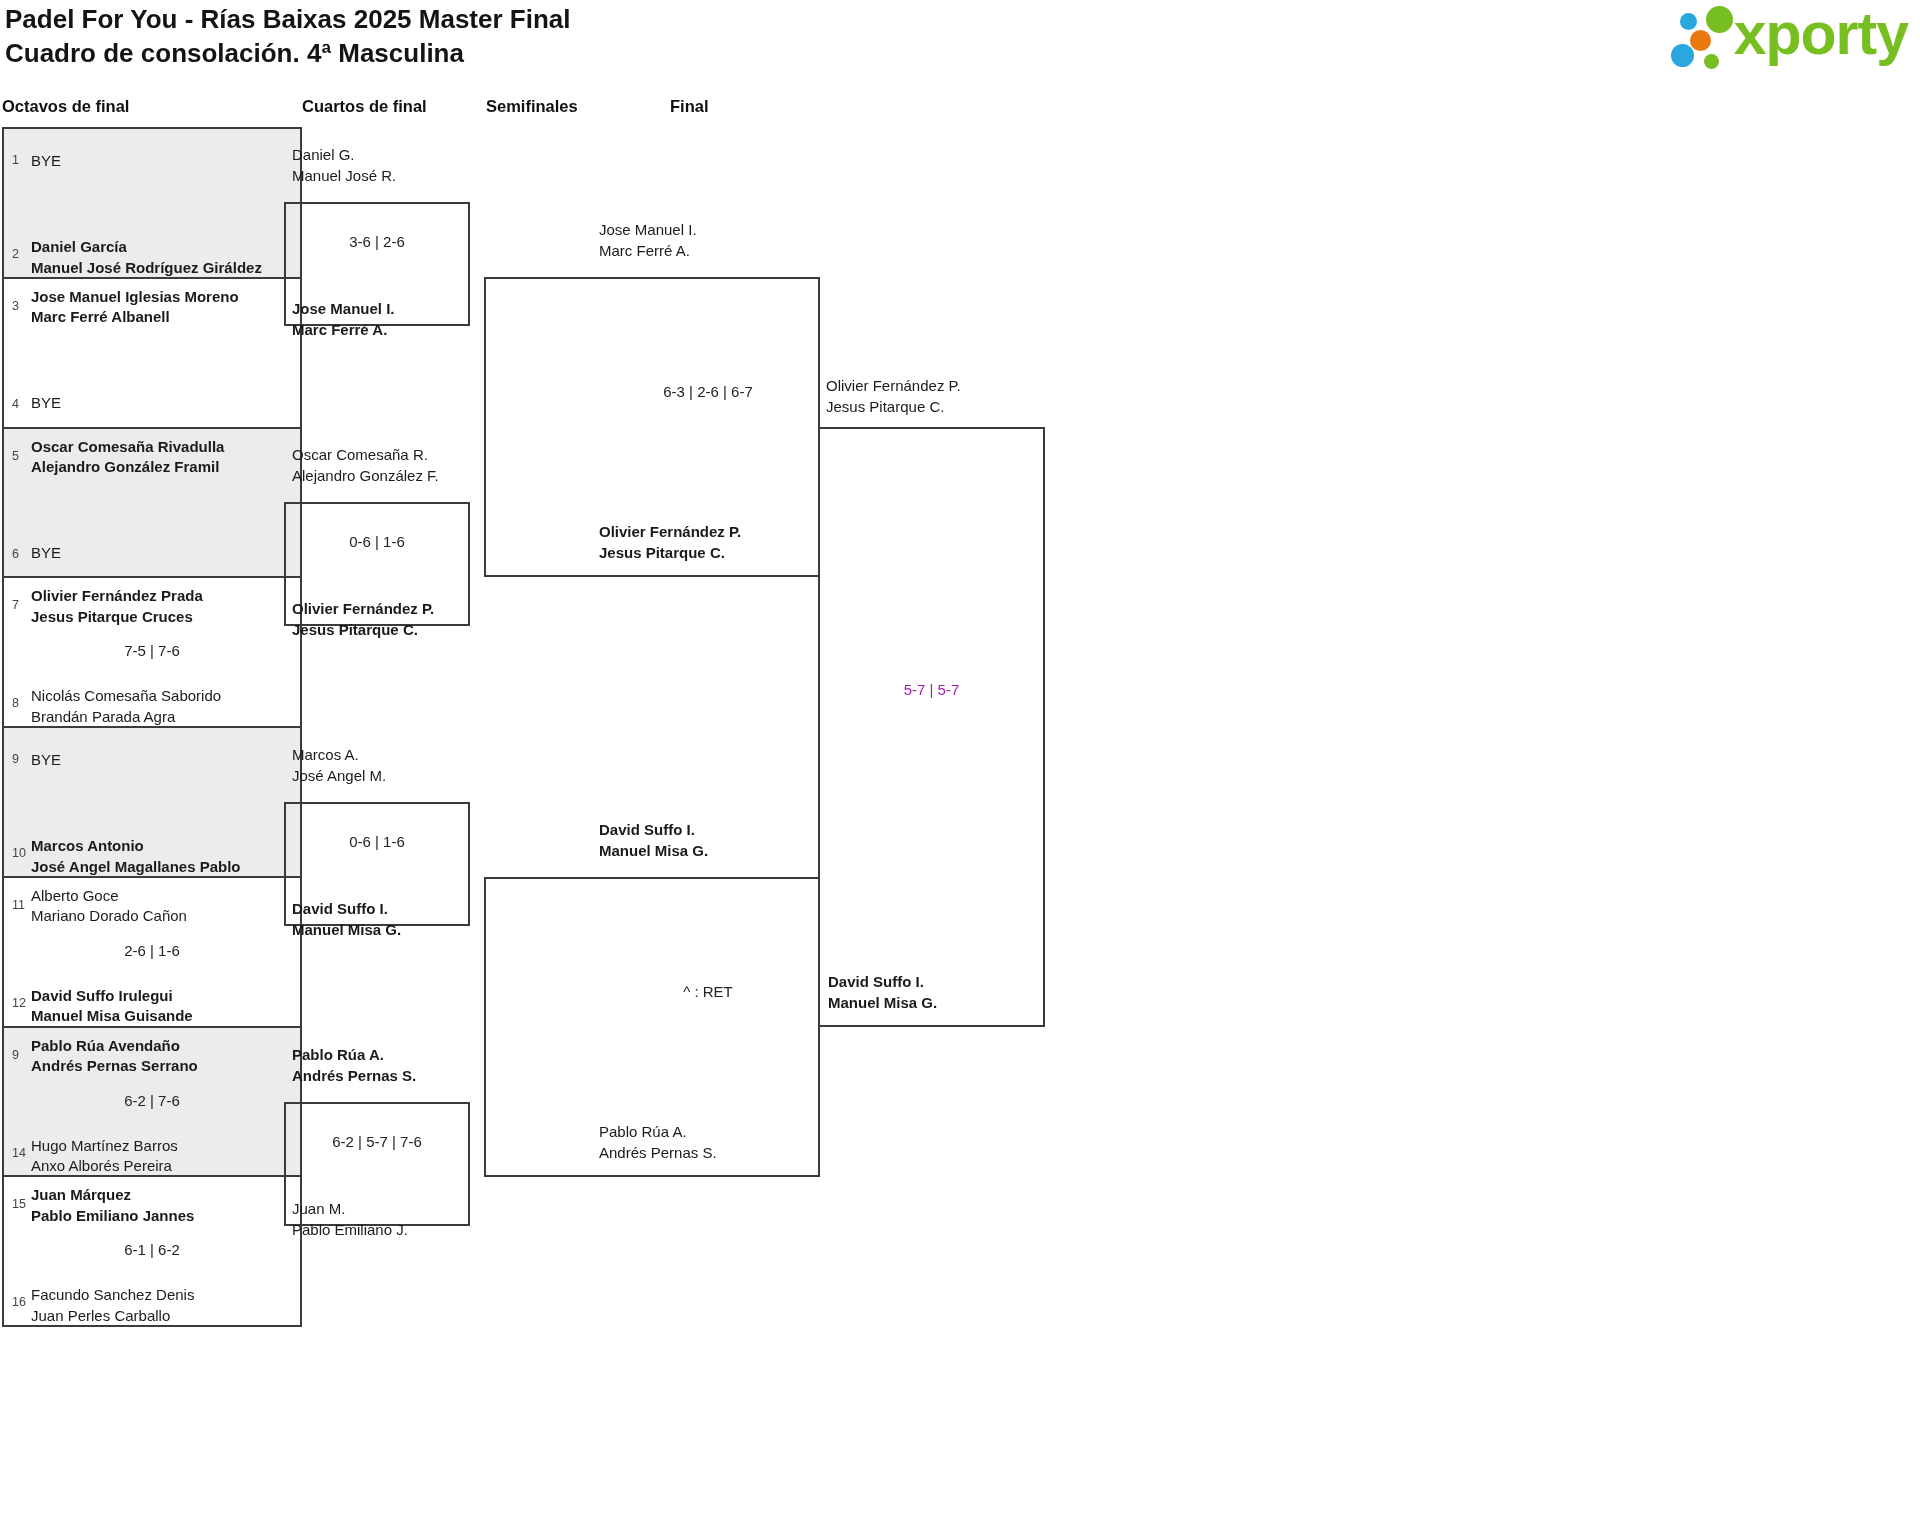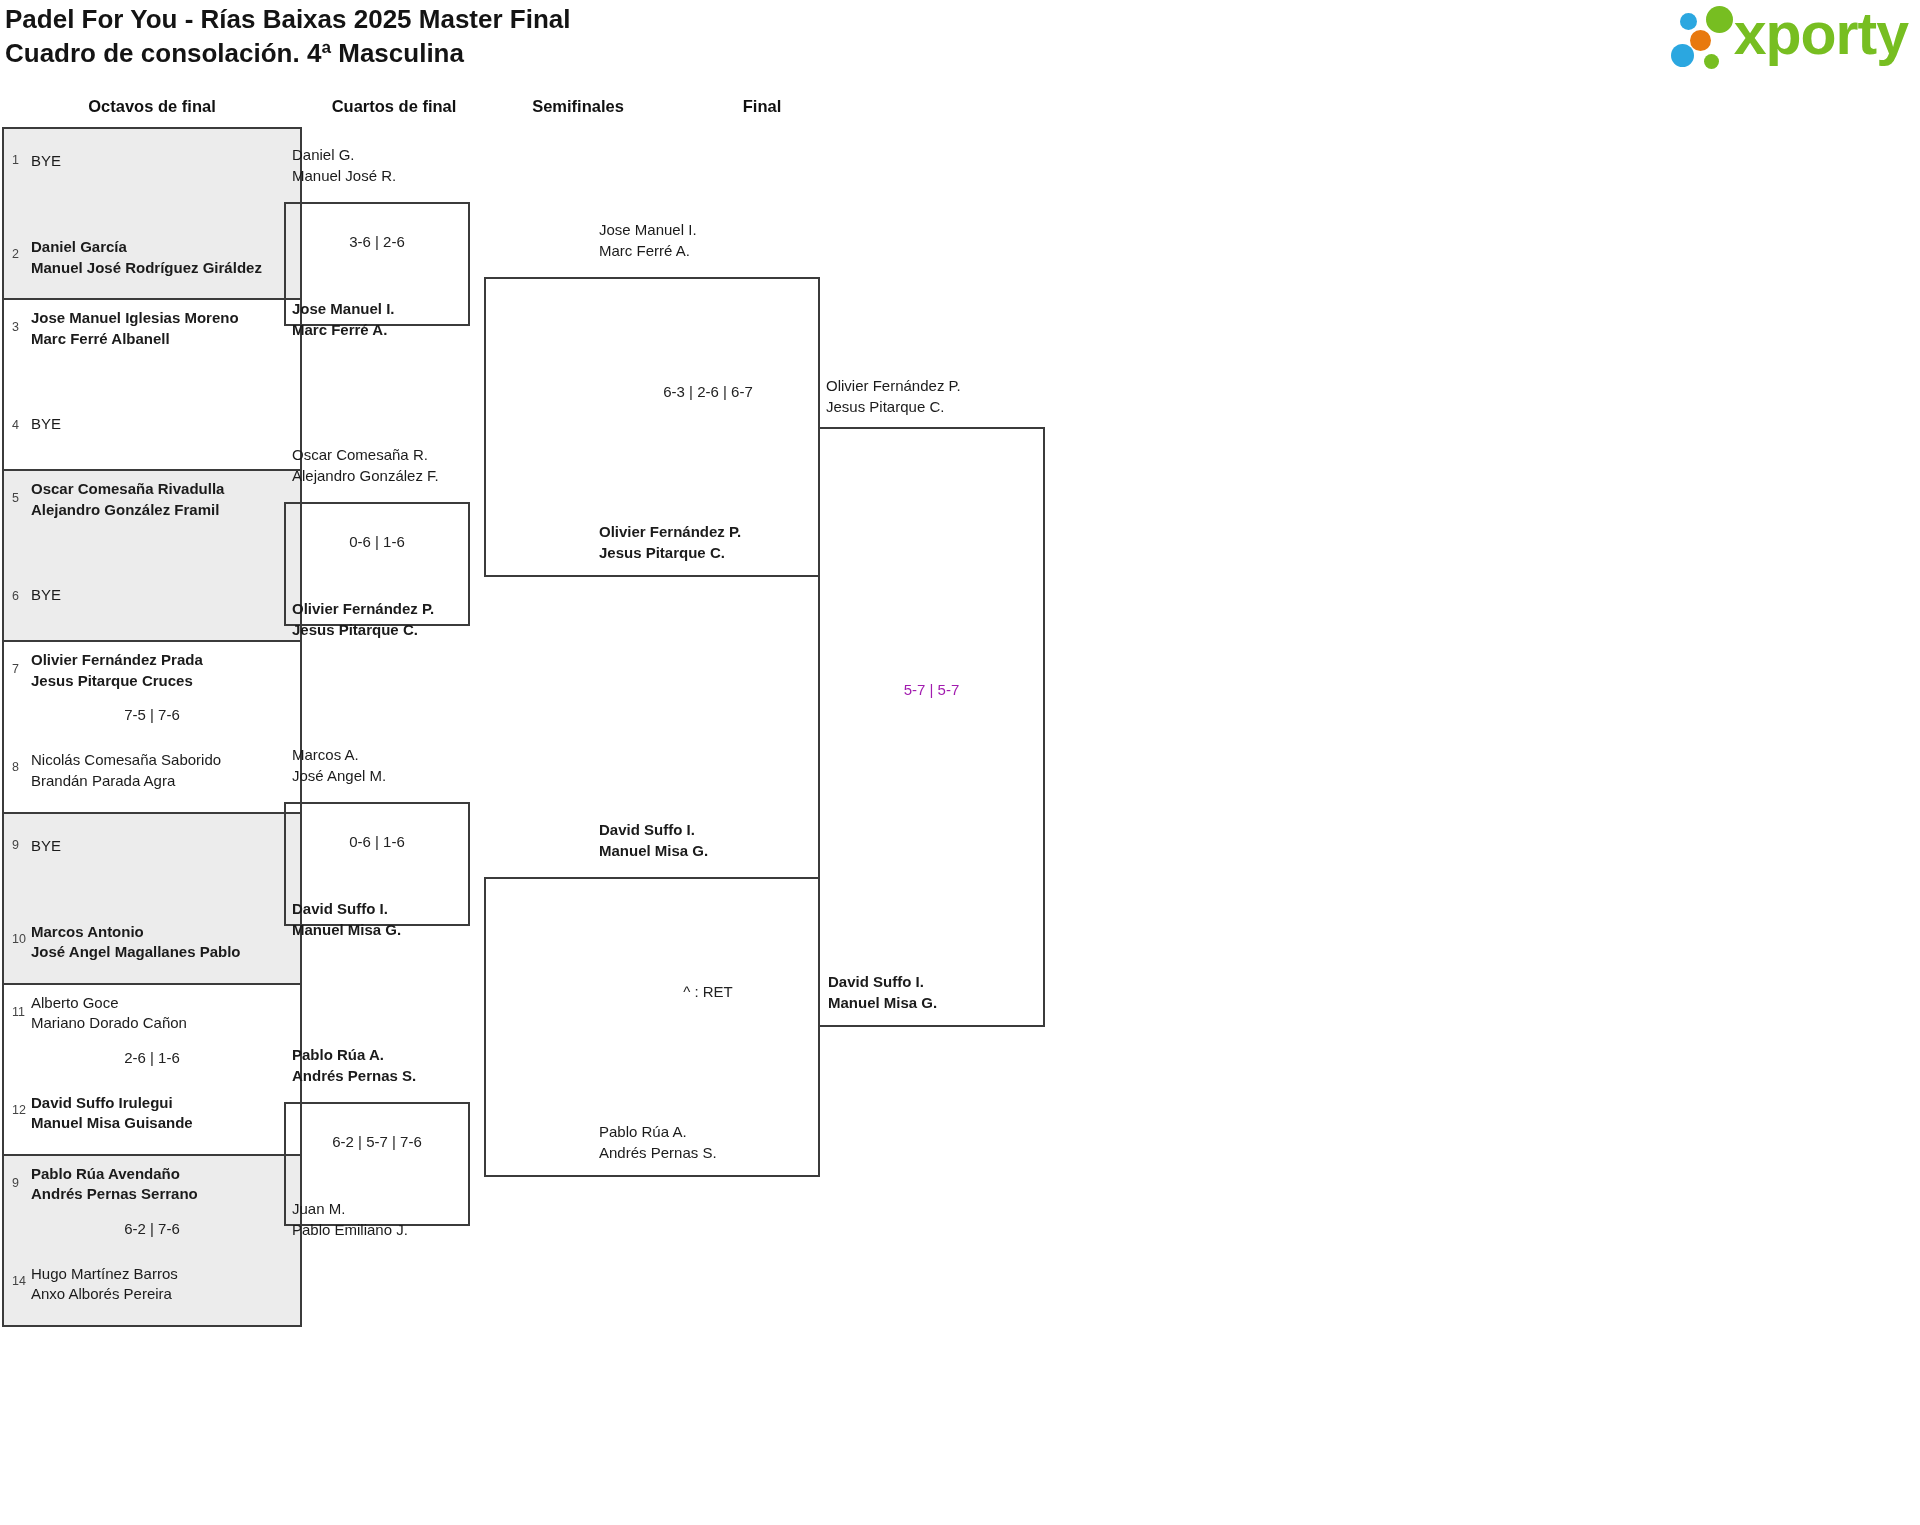--- a/index.html
+++ b/index.html
@@ -3,21 +3,21 @@
 <meta charset="utf-8">
 <style>
   html,body{margin:0;padding:0;background:#fff;}
   #page{position:relative;width:1920px;height:1525px;background:#fff;overflow:hidden;
         font-family:"Liberation Sans","DejaVu Sans",sans-serif;color:#1b1b1b;}
 
   
   .title{position:absolute;left:5px;top:2px;font-size:26px;font-weight:700;line-height:34px;color:#141414;}
 
   
-  .round-header{position:absolute;top:97px;text-align:center;font-size:16.5px;font-weight:600;color:#111;}
+  .round-header{position:absolute;top:97px;font-size:16.5px;font-weight:600;color:#111;}
   .rh-oct{left:2px;width:300px;}
   .rh-cua{left:302px;width:184px;}
   .rh-sem{left:486px;width:184px;}
   .rh-fin{left:670px;width:184px;}
 
   
   .oct-col{position:absolute;left:2px;top:127px;width:300px;height:1200px;
            border:2px solid var(--line);box-sizing:border-box;display:flex;flex-direction:column;}
   .oct-row{position:relative;flex:1;background:#fff;}
   .oct-row.gray{background:var(--shade);}
@@ -182,20 +182,33 @@
           <div>Andrés Pernas Serrano</div>
       </div>
       <span class="seed s2">14</span>
       <div class="team t2">
         <div>Hugo Martínez Barros</div>
           <div>Anxo Alborés Pereira</div>
       </div>
       <div class="oct-score">6-2 | 7-6</div>
     </div>
 
+    <div class="oct-row">
+      <span class="seed s1">15</span>
+      <div class="team t1 bold">
+        <div>Juan Márquez</div>
+          <div>Pablo Emiliano Jannes</div>
+      </div>
+      <span class="seed s2">16</span>
+      <div class="team t2">
+        <div>Facundo Sanchez Denis</div>
+          <div>Juan Perles Carballo</div>
+      </div>
+      <div class="oct-score">6-1 | 6-2</div>
+    </div>
   </div>
 
   <div class="c-box c1">
     <div class="c-label">
       <div>Daniel G.</div>
         <div>Manuel José R.</div>
     </div>
     <div class="c-score">3-6 | 2-6</div>
     <div class="c-bottom bold">
       <div>Jose Manuel I.</div>

